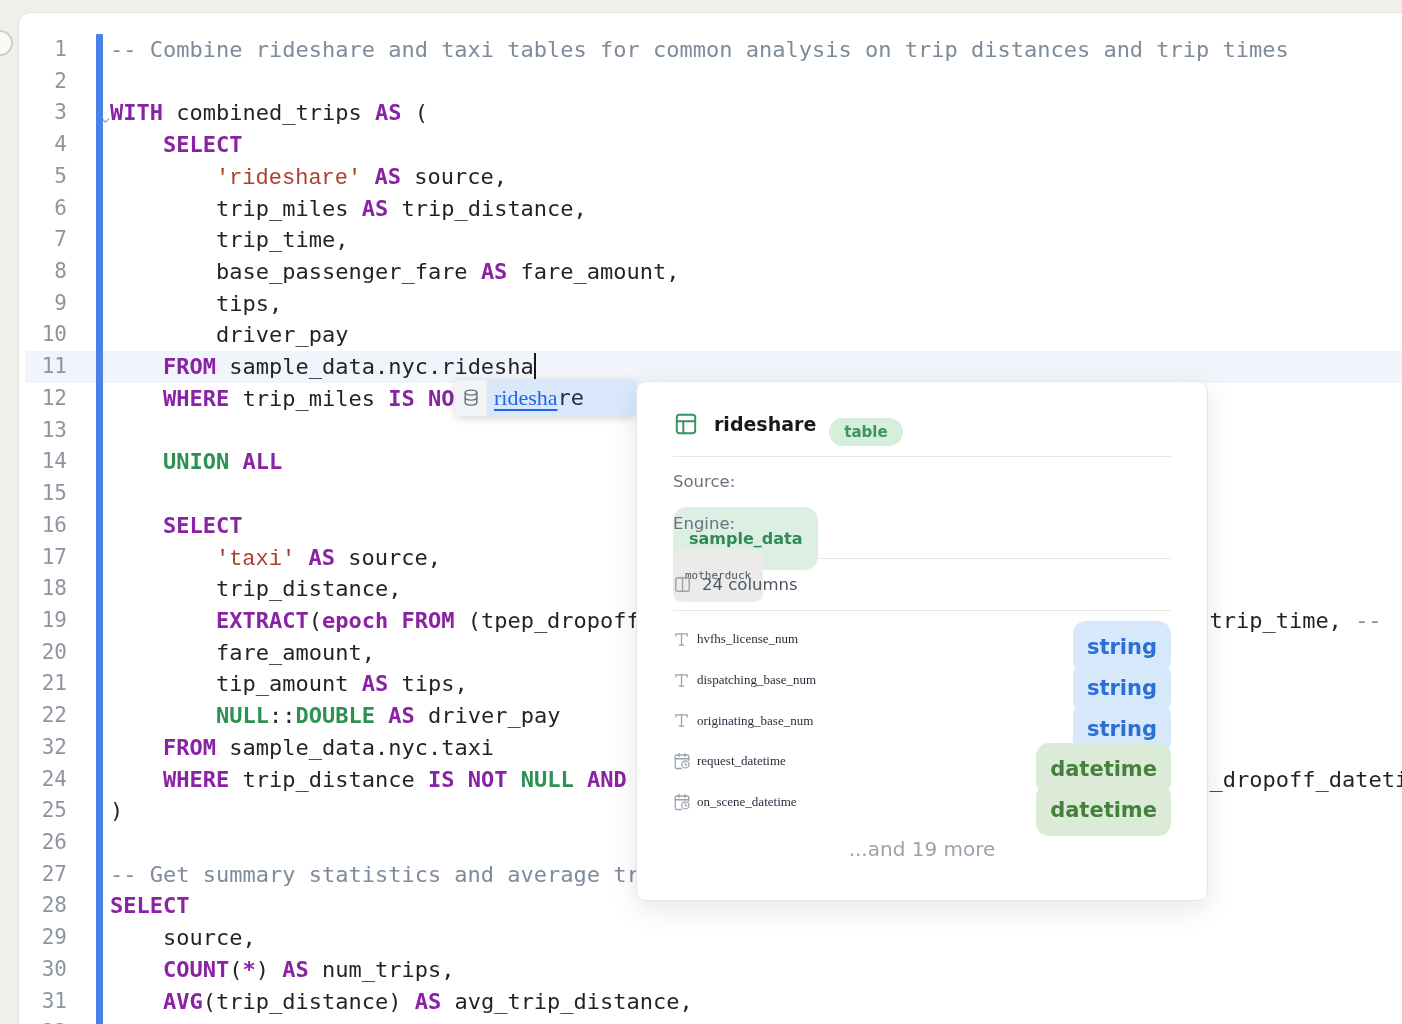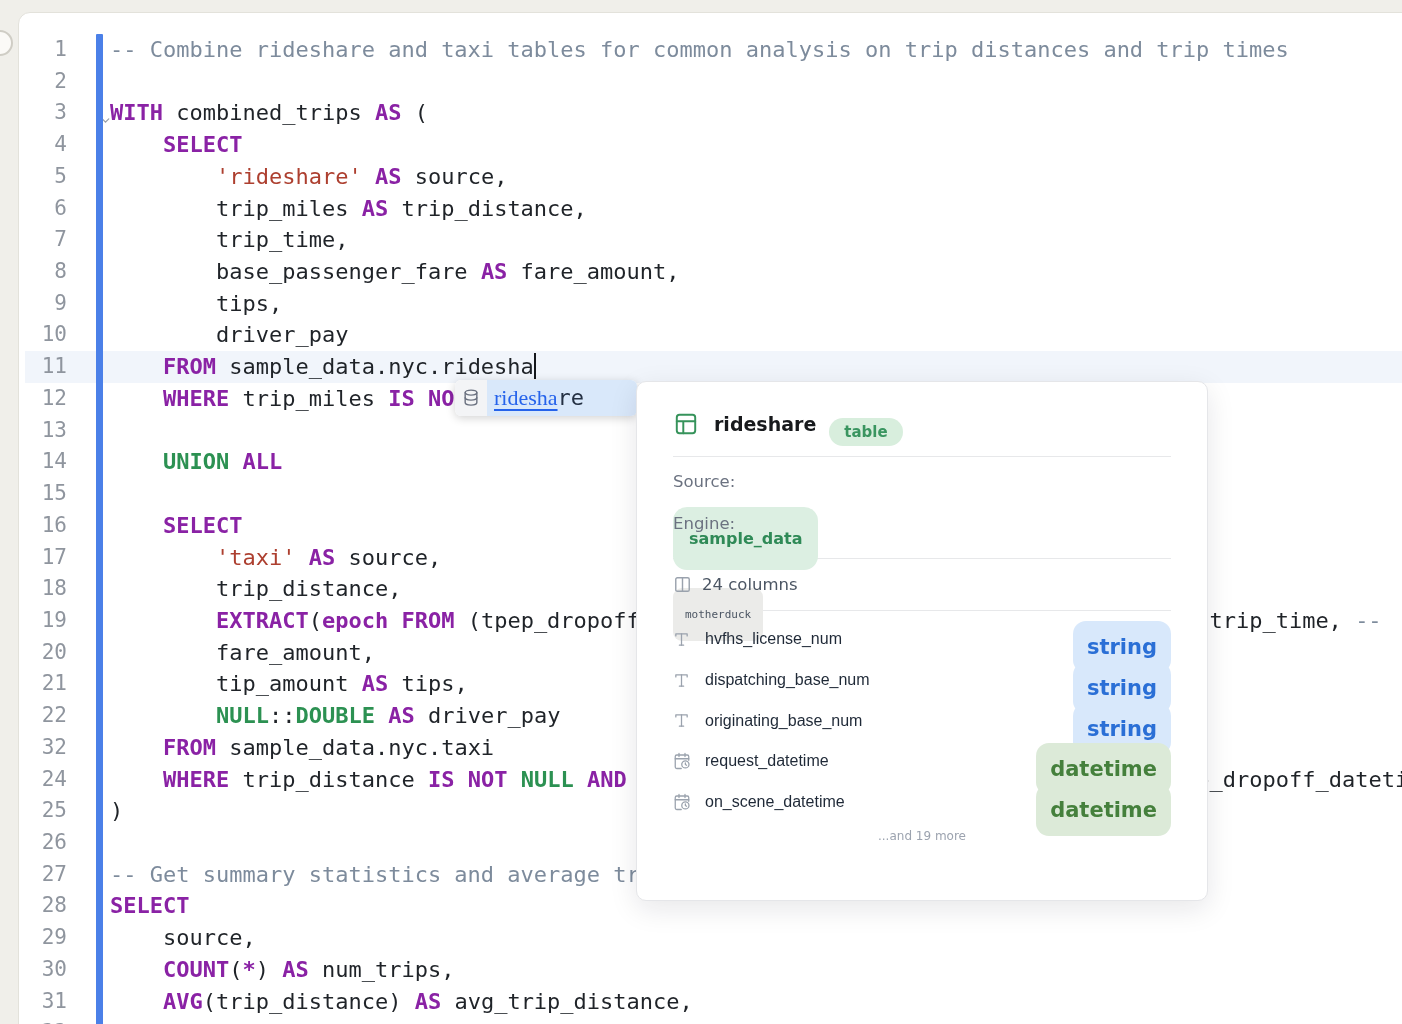--- a/index.html
+++ b/index.html
@@ -35,21 +35,21 @@
   }
   .fold{
     position:absolute;left:80px;top:9px;z-index:1;color:#9aa0a8;cursor:pointer;
   }
   .ct{
     position:absolute;left:91px;top:0;z-index:1;
     font-family:"DejaVu Sans Mono",monospace;font-size:22px;color:var(--txt,#1f2328);
   }
   .ct .k{color:var(--kw,#8a22a5);font-weight:bold;}
   .ct .g{color:var(--grn,#2c9152);font-weight:bold;}
-  .ct .s{color:var(--str,#ad3f2f);}
+  .ct .s{color:var(--str,#ad3f2f);font-family:Liberation Mono, monospace;}
   .ct .c{color:var(--cm,#7d8b9c);}
   .caret{
     display:inline-block;width:2px;height:26px;background:#15181c;
     vertical-align:-5px;
   }
   
   .autocomplete{
     position:absolute;left:455px;top:380px;height:36px;width:182px;z-index:10;
     display:flex;border-radius:6px;overflow:hidden;background:#fff;
     box-shadow:0 2px 10px rgba(0,0,0,.18);
@@ -76,41 +76,41 @@
   .pop-header .ticon{color:var(--tableIcon,#36935b);flex:none;display:flex;}
   .pop-title{font-size:19px;font-weight:bold;color:#17191c;margin-left:15px;}
   .pill{display:inline-block;border-radius:14px;white-space:nowrap;margin-top:16px;}
   .pill.table-badge{
     margin-left:13px;background:var(--pillGreenBg,#d8eedd);color:var(--pillGreenText,#3a9560);
     font-size:15px;font-weight:bold;padding:5px 15px;
   }
   .divider{height:1px;background:var(--divider,#e7e8ea);margin-top:16px;}
   .kv-row{display:flex;justify-content:space-between;align-items:flex-start;height:28px;flex-direction:column;}
   .kv-row.first{margin-top:15px;}
-  .kv-row.second{margin-top:14px;gap:39px;}
+  .kv-row.second{margin-top:14px;}
   .kv-label{font-size:16.5px;color:var(--label,#6b7280);}
   .pill.src{
     background:#dcefe2;color:#2f8a57;font-weight:bold;font-size:16px;padding:22px 16px;
   }
   .pill.eng{
     background:#ebebe9;color:#4b5563;font-family:"DejaVu Sans Mono",monospace;
     font-size:11px;padding:20px 12px;border-radius:9px;
   }
   .cols-summary{margin-top:13px;height:24px;display:flex;align-items:center;color:#4b5563;font-size:16.5px;}
   .cols-summary .cicon{color:#9aa2ad;display:flex;margin-right:10px;}
   .col-list{margin-top:8px;}
   .col-row{display:flex;align-items:center;height:40.7px;}
   .col-row .icn{width:24px;color:#9aa2ad;display:flex;flex:none;}
   .col-name{
-    margin-left:8px;font-family:Liberation Sans, sans-serif;font-size:16px;color:#1f2937;flex:1;
+    margin-left:0;font-family:Liberation Serif, serif;font-size:13px;color:#1f2937;flex:1;
   }
   .pill.typ{font-size:21px;font-weight:bold;padding:14px 14px;border-radius:13px;}
   .pill.typ.string{background:var(--pillBlueBg,#d8e8fb);color:var(--pillBlueText,#2a6fd6);}
   .pill.typ.datetime{background:var(--pillDGreenBg,#dcead8);color:var(--pillDGreenText,#45803c);}
-  .more-note{margin-top:7px;text-align:center;color:#9ca3af;font-size:12px;}
+  .more-note{margin-top:15px;text-align:center;color:#9ca3af;font-size:20px;}
 </style>
 </head>
 <body>
 
 <div class="left-edge-circle"></div>
 
 <div class="panel">
   <div class="gutter-bar"></div>
   <div class="code" id="code-lines">
       <div class="line"><span class="ln">1</span><span class="ct"><span class="c">-- Combine rideshare and taxi tables for common analysis on trip distances and trip times</span></span></div>

